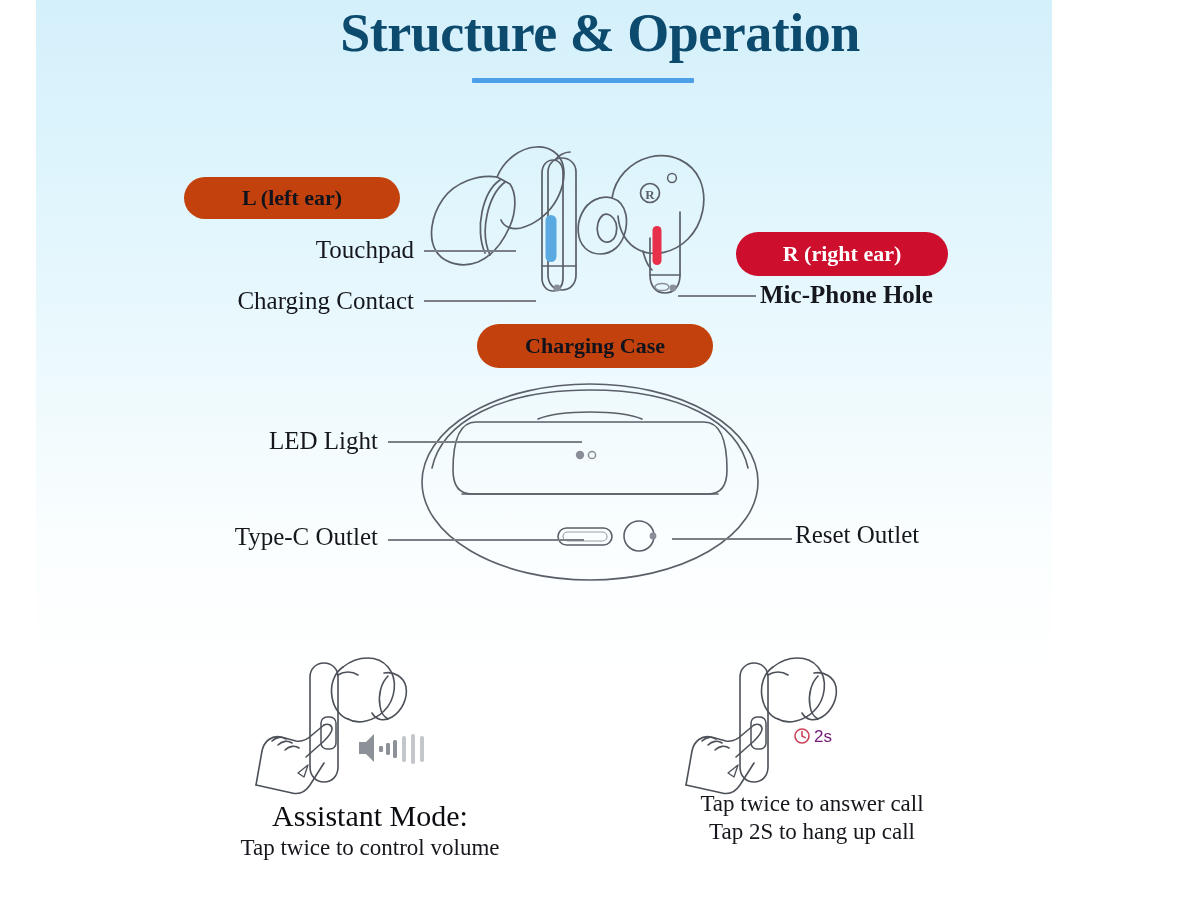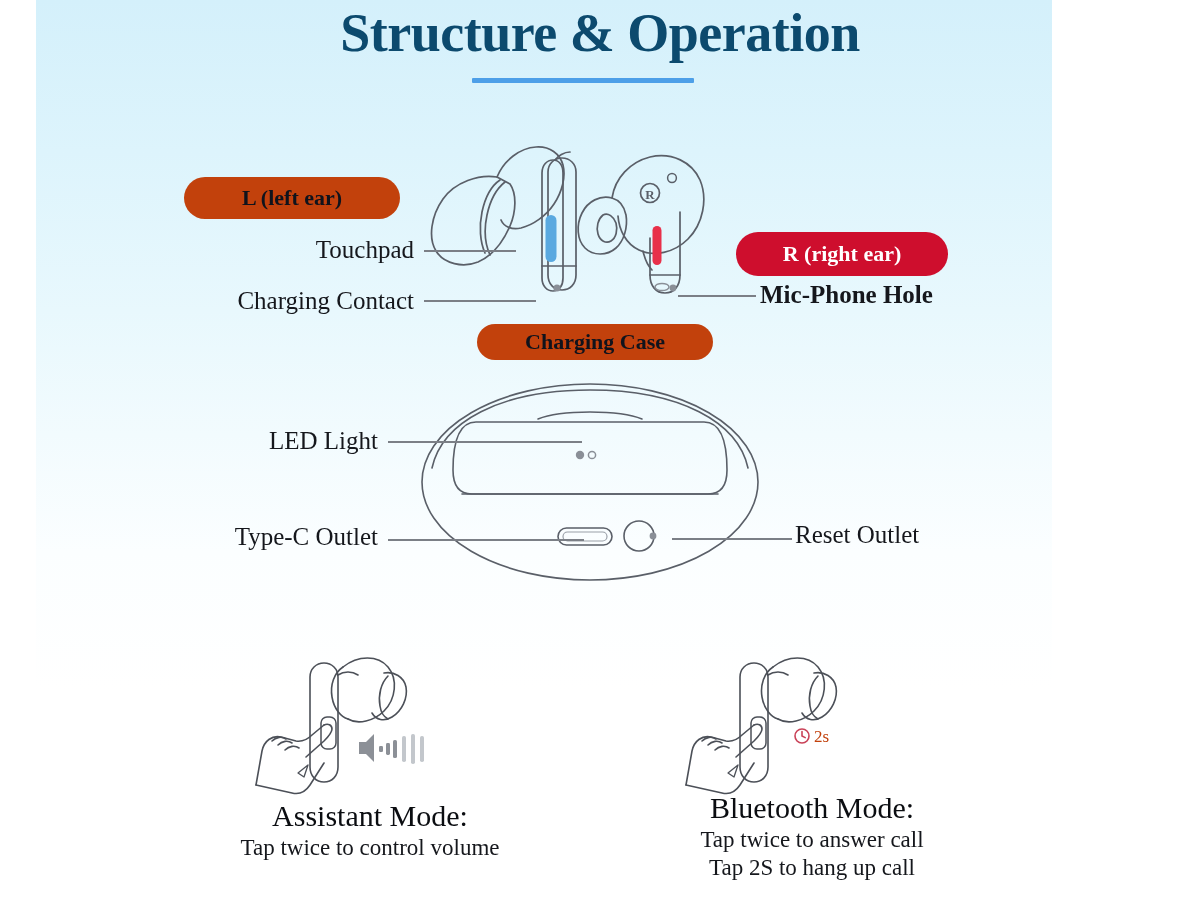--- a/index.html
+++ b/index.html
@@ -85,21 +85,21 @@
     width: 216px; height: 42px;
     font-size: 22px;
   }
   #badge-right-ear {
     left: 736px; top: 232px;
     width: 212px; height: 44px;
     font-size: 22px;
   }
   #badge-charging-case {
     left: 477px; top: 324px;
-    width: 236px; height: 36px;
+    width: 236px; height: 44px;
     font-size: 22px;
   }
 
   
   .callout {
     position: absolute;
     font-family: "Liberation Serif", "DejaVu Serif", serif;
     font-size: 25px;
     color: #15171c;
     white-space: nowrap;
@@ -161,23 +161,23 @@
   #volume-icon { position: absolute; left: 357px; top: 731px; }
   #timer-badge {
     position: absolute;
     left: 793px; top: 727px;
     display: flex;
     align-items: center;
     gap: 3px;
     color: #c94258;
   }
   #timer-text {
-    font-family: Liberation Serif, serif;
+    font-family: Liberation Sans, sans-serif;
     font-size: 17px;
-    color: #c2410c;
+    color: #701a75;
     line-height: 17px;
     text-align: center;
   }
 </style>
 </head>
 <body>
 
 <div id="stage">
 
   <div id="bg-panel"></div>
@@ -353,18 +353,17 @@
     </svg>
     <span id="timer-text">2s</span>
   </div>
 
   <div id="mode-assistant" class="mode-block">
     <div class="mode-title">Assistant Mode:</div>
     <div class="mode-line">Tap twice to control volume</div>
   </div>
 
   <div id="mode-bluetooth" class="mode-block">
-    <div class="mode-title">Bluetooth Mode:</div>
     <div class="mode-line">Tap twice to answer call</div>
     <div class="mode-line">Tap 2S to hang up call</div>
   </div>
 
 </div>
 
 </body></html>

